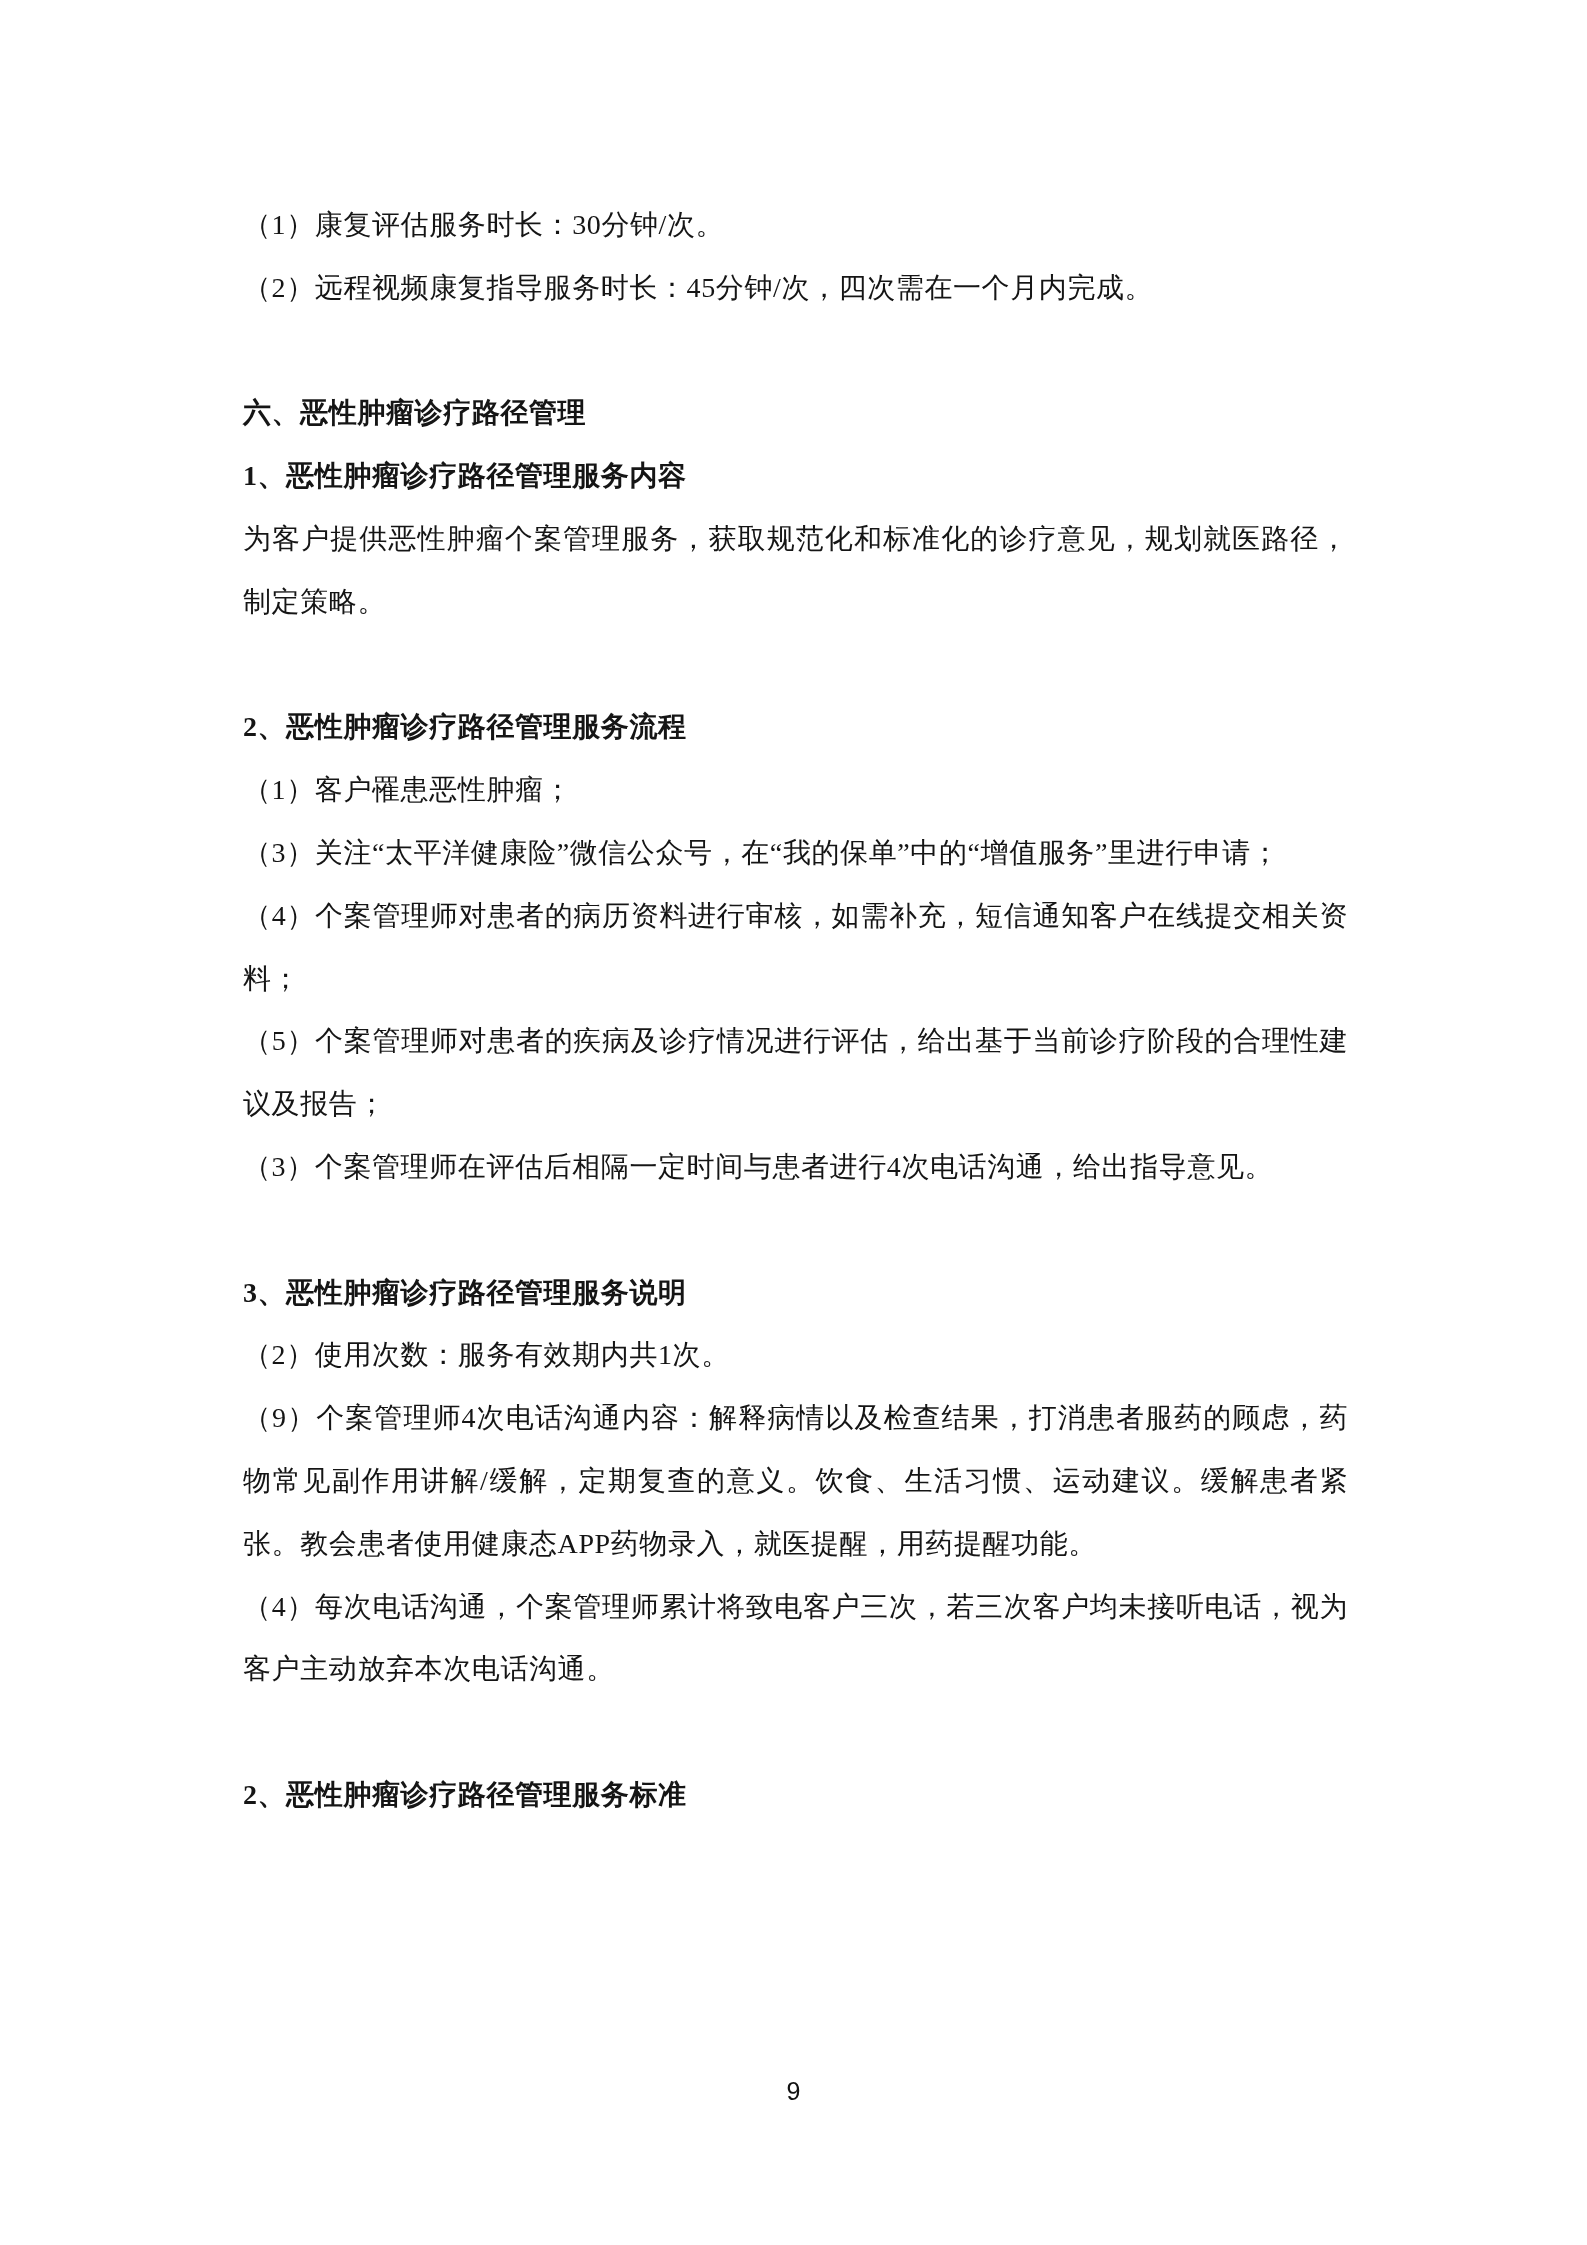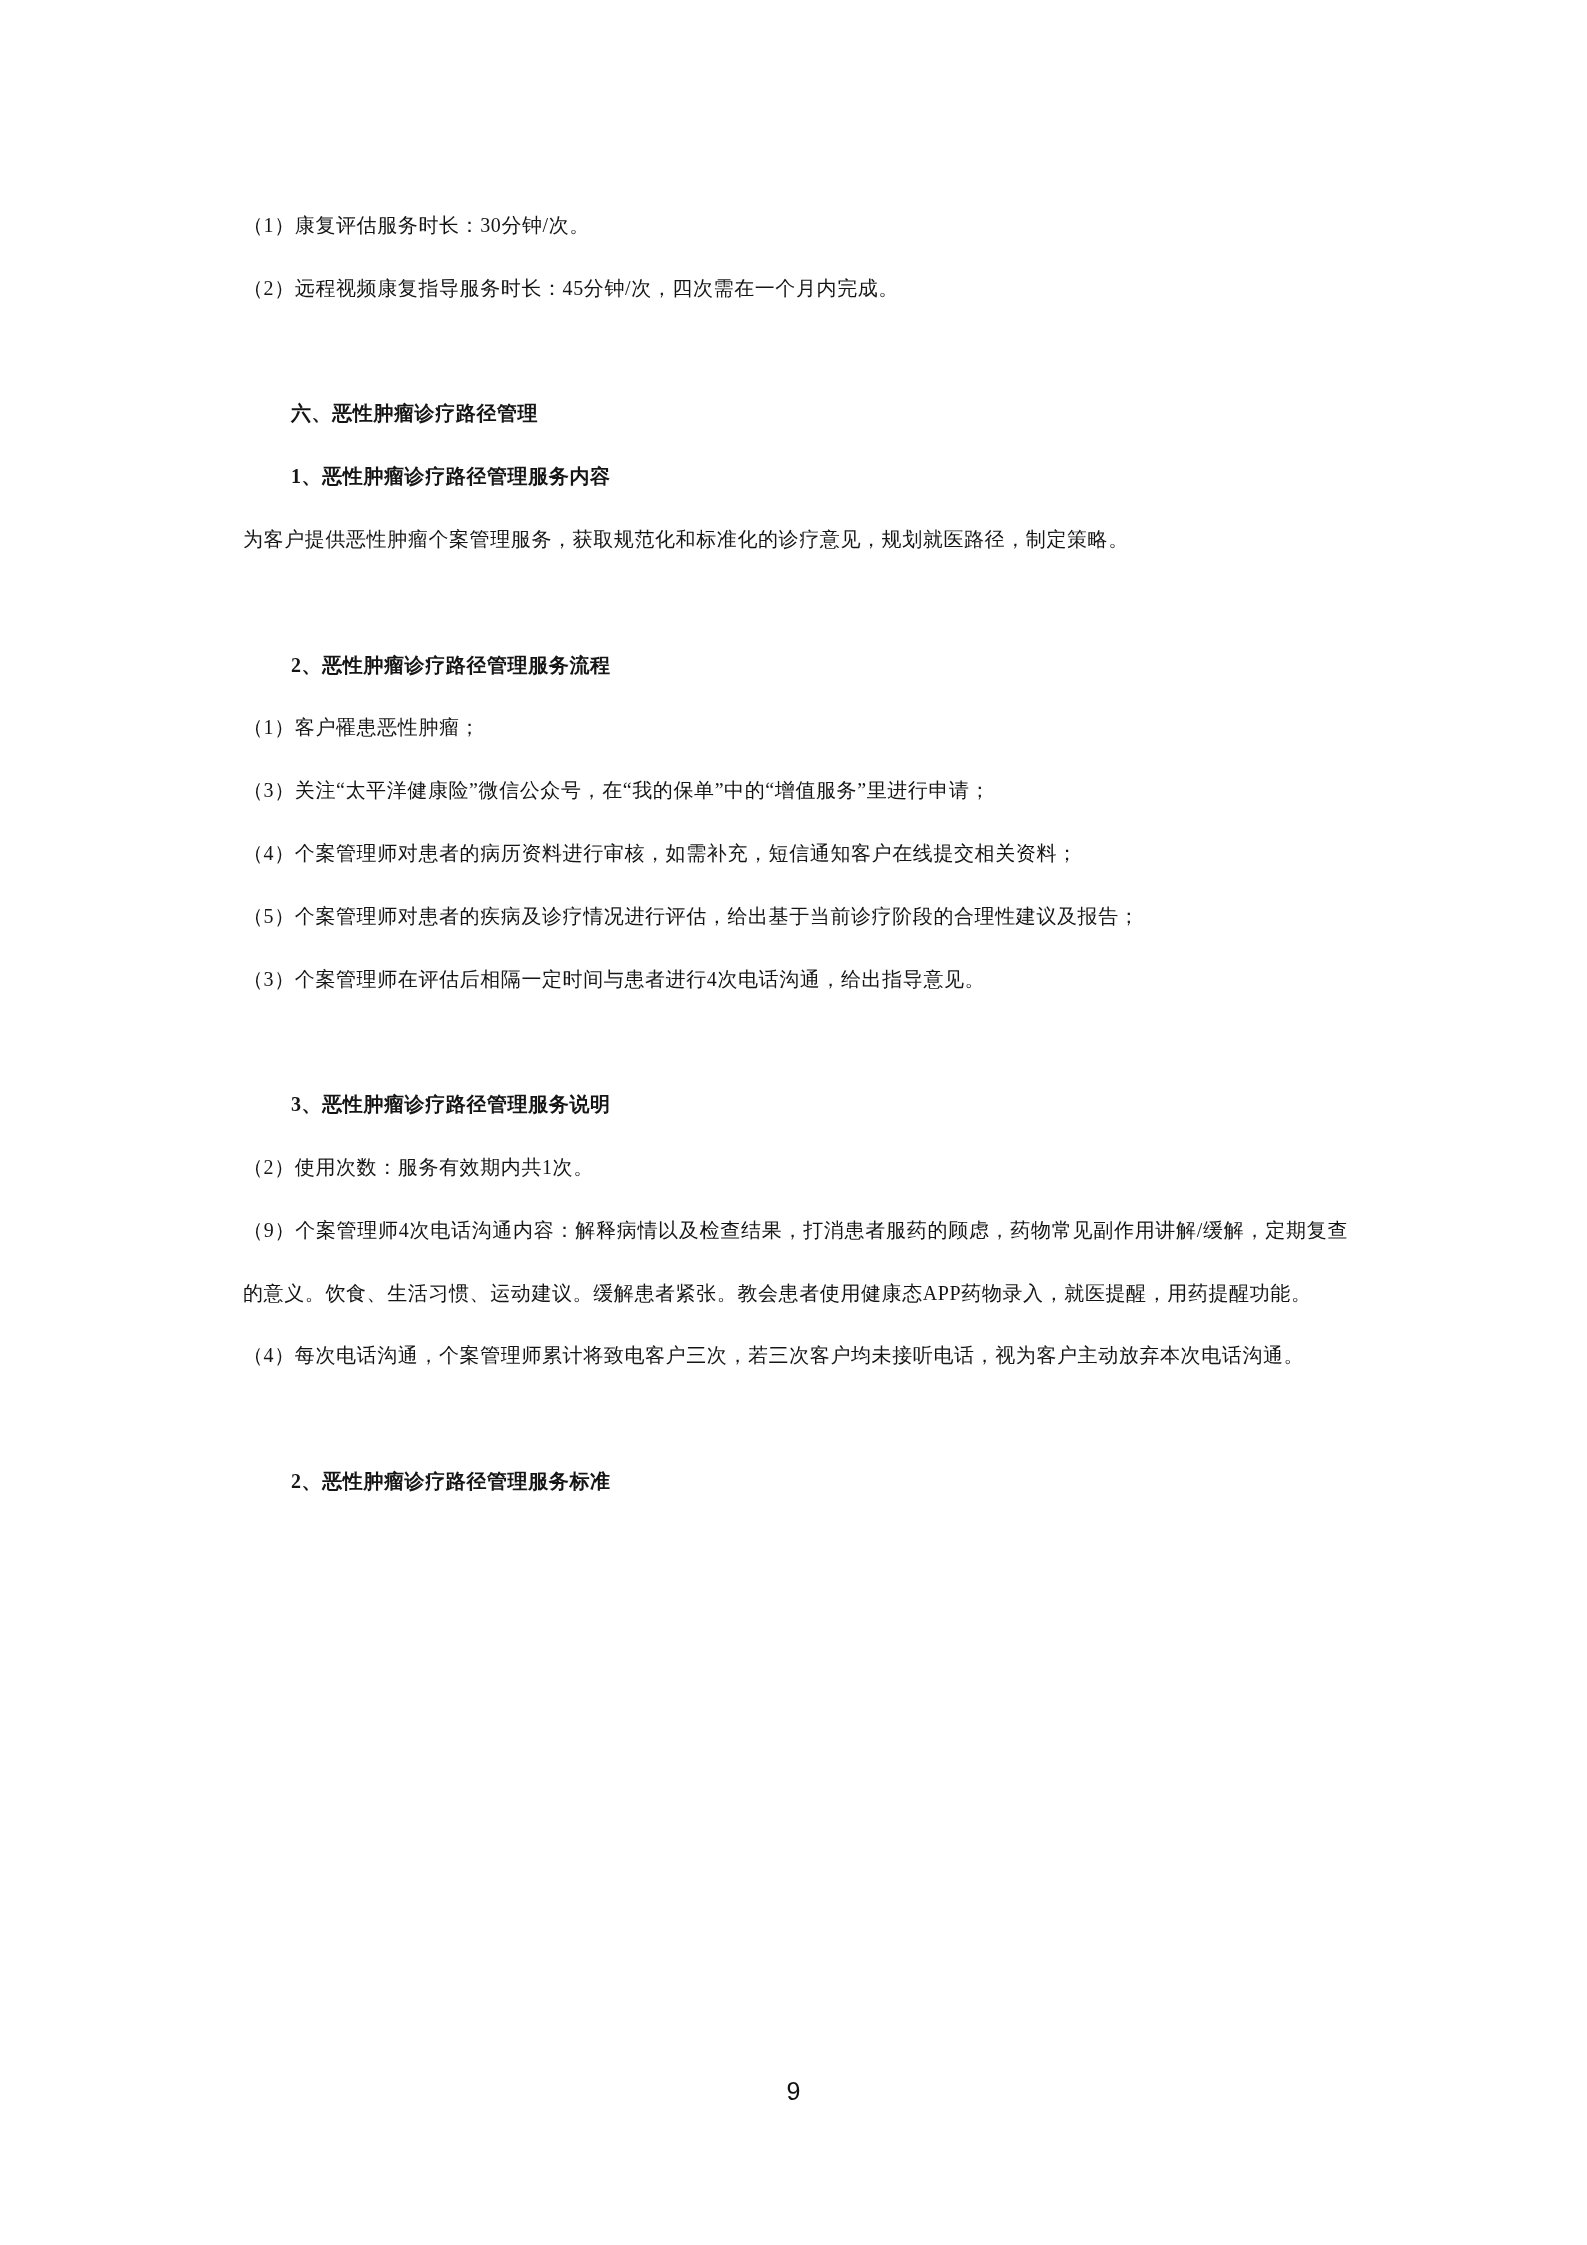--- a/index.html
+++ b/index.html
@@ -17,30 +17,29 @@
     font-family: "Liberation Serif", "DejaVu Serif", serif;
     color: #151515;
   }
   .content {
     position: absolute;
     left: 243px;
     top: 194px;
     width: 1105px;
   }
   .tb {
-    font-size: 20px;
+    font-size: 28px;
     line-height: 62.8px;
     text-align: justify;
     text-justify: inter-character;
     letter-spacing: 0.6px;
     word-break: break-all;
   }
   .h {
     font-weight: bold;
-    margin-left: 48px;
   }
   .sp {
     margin-top: 62.8px;
   }
   .footer {
     position: absolute;
     top: 2076px;
     left: 0;
     width: 100%;
     text-align: center;

